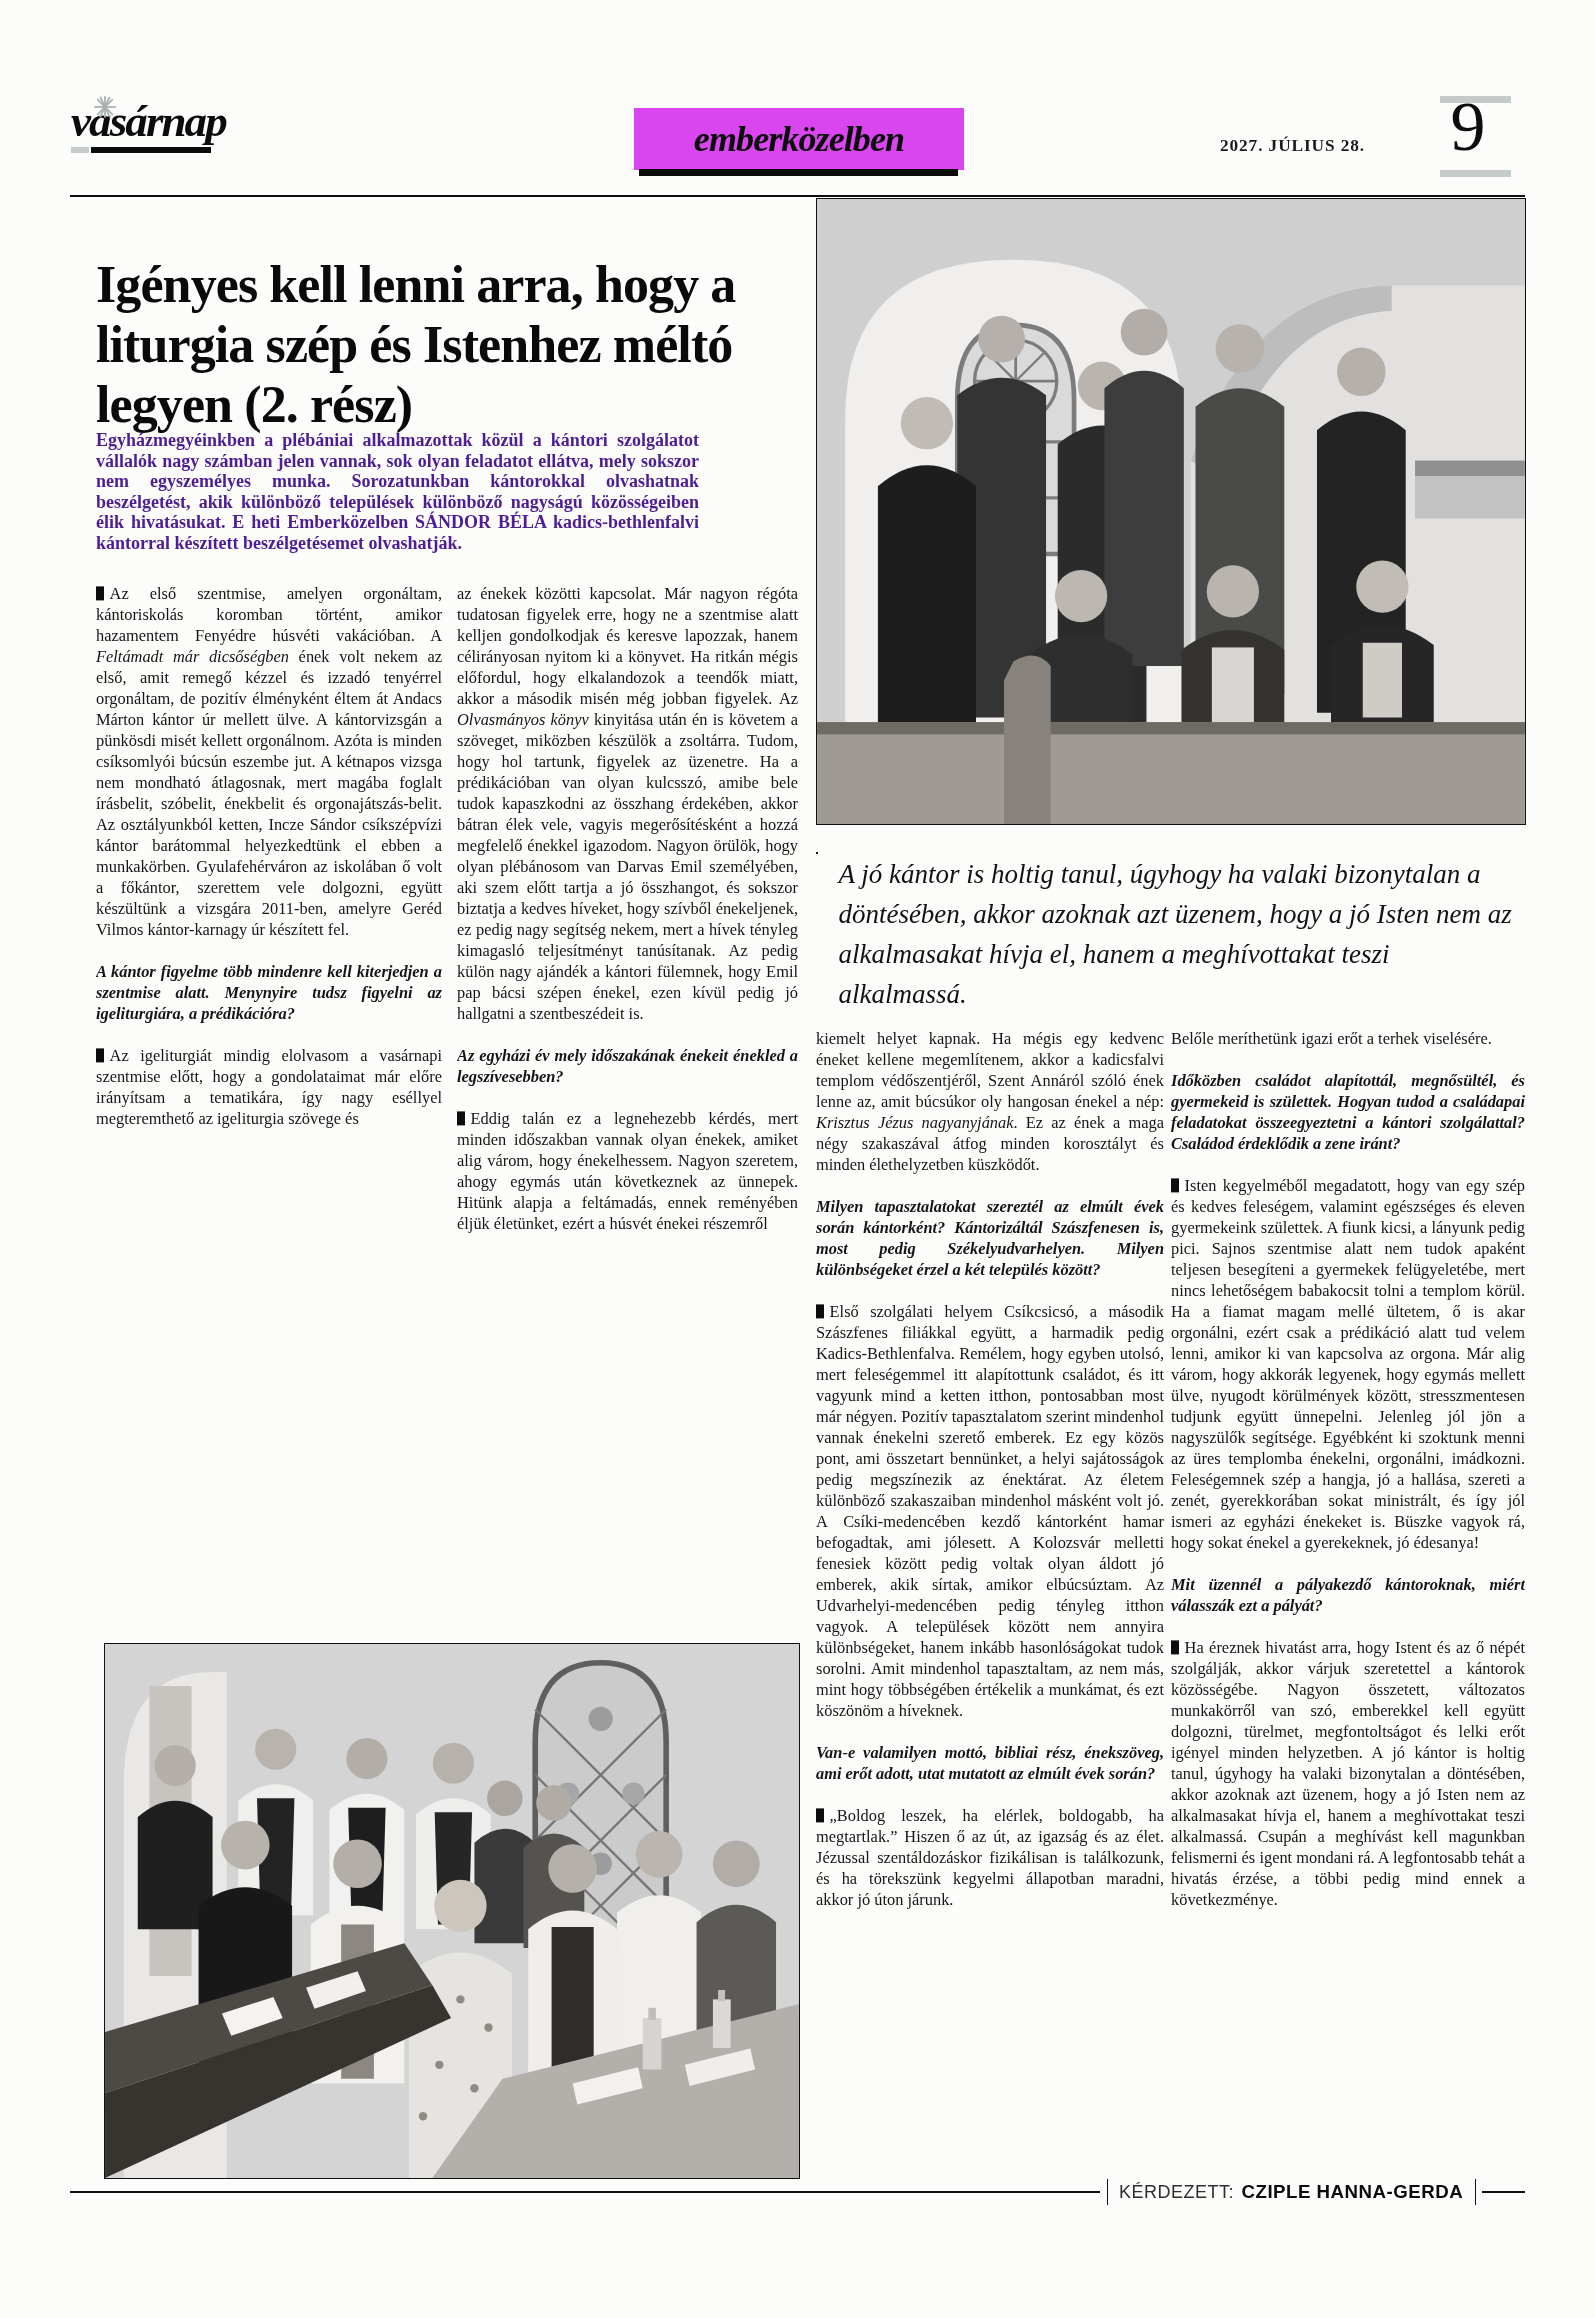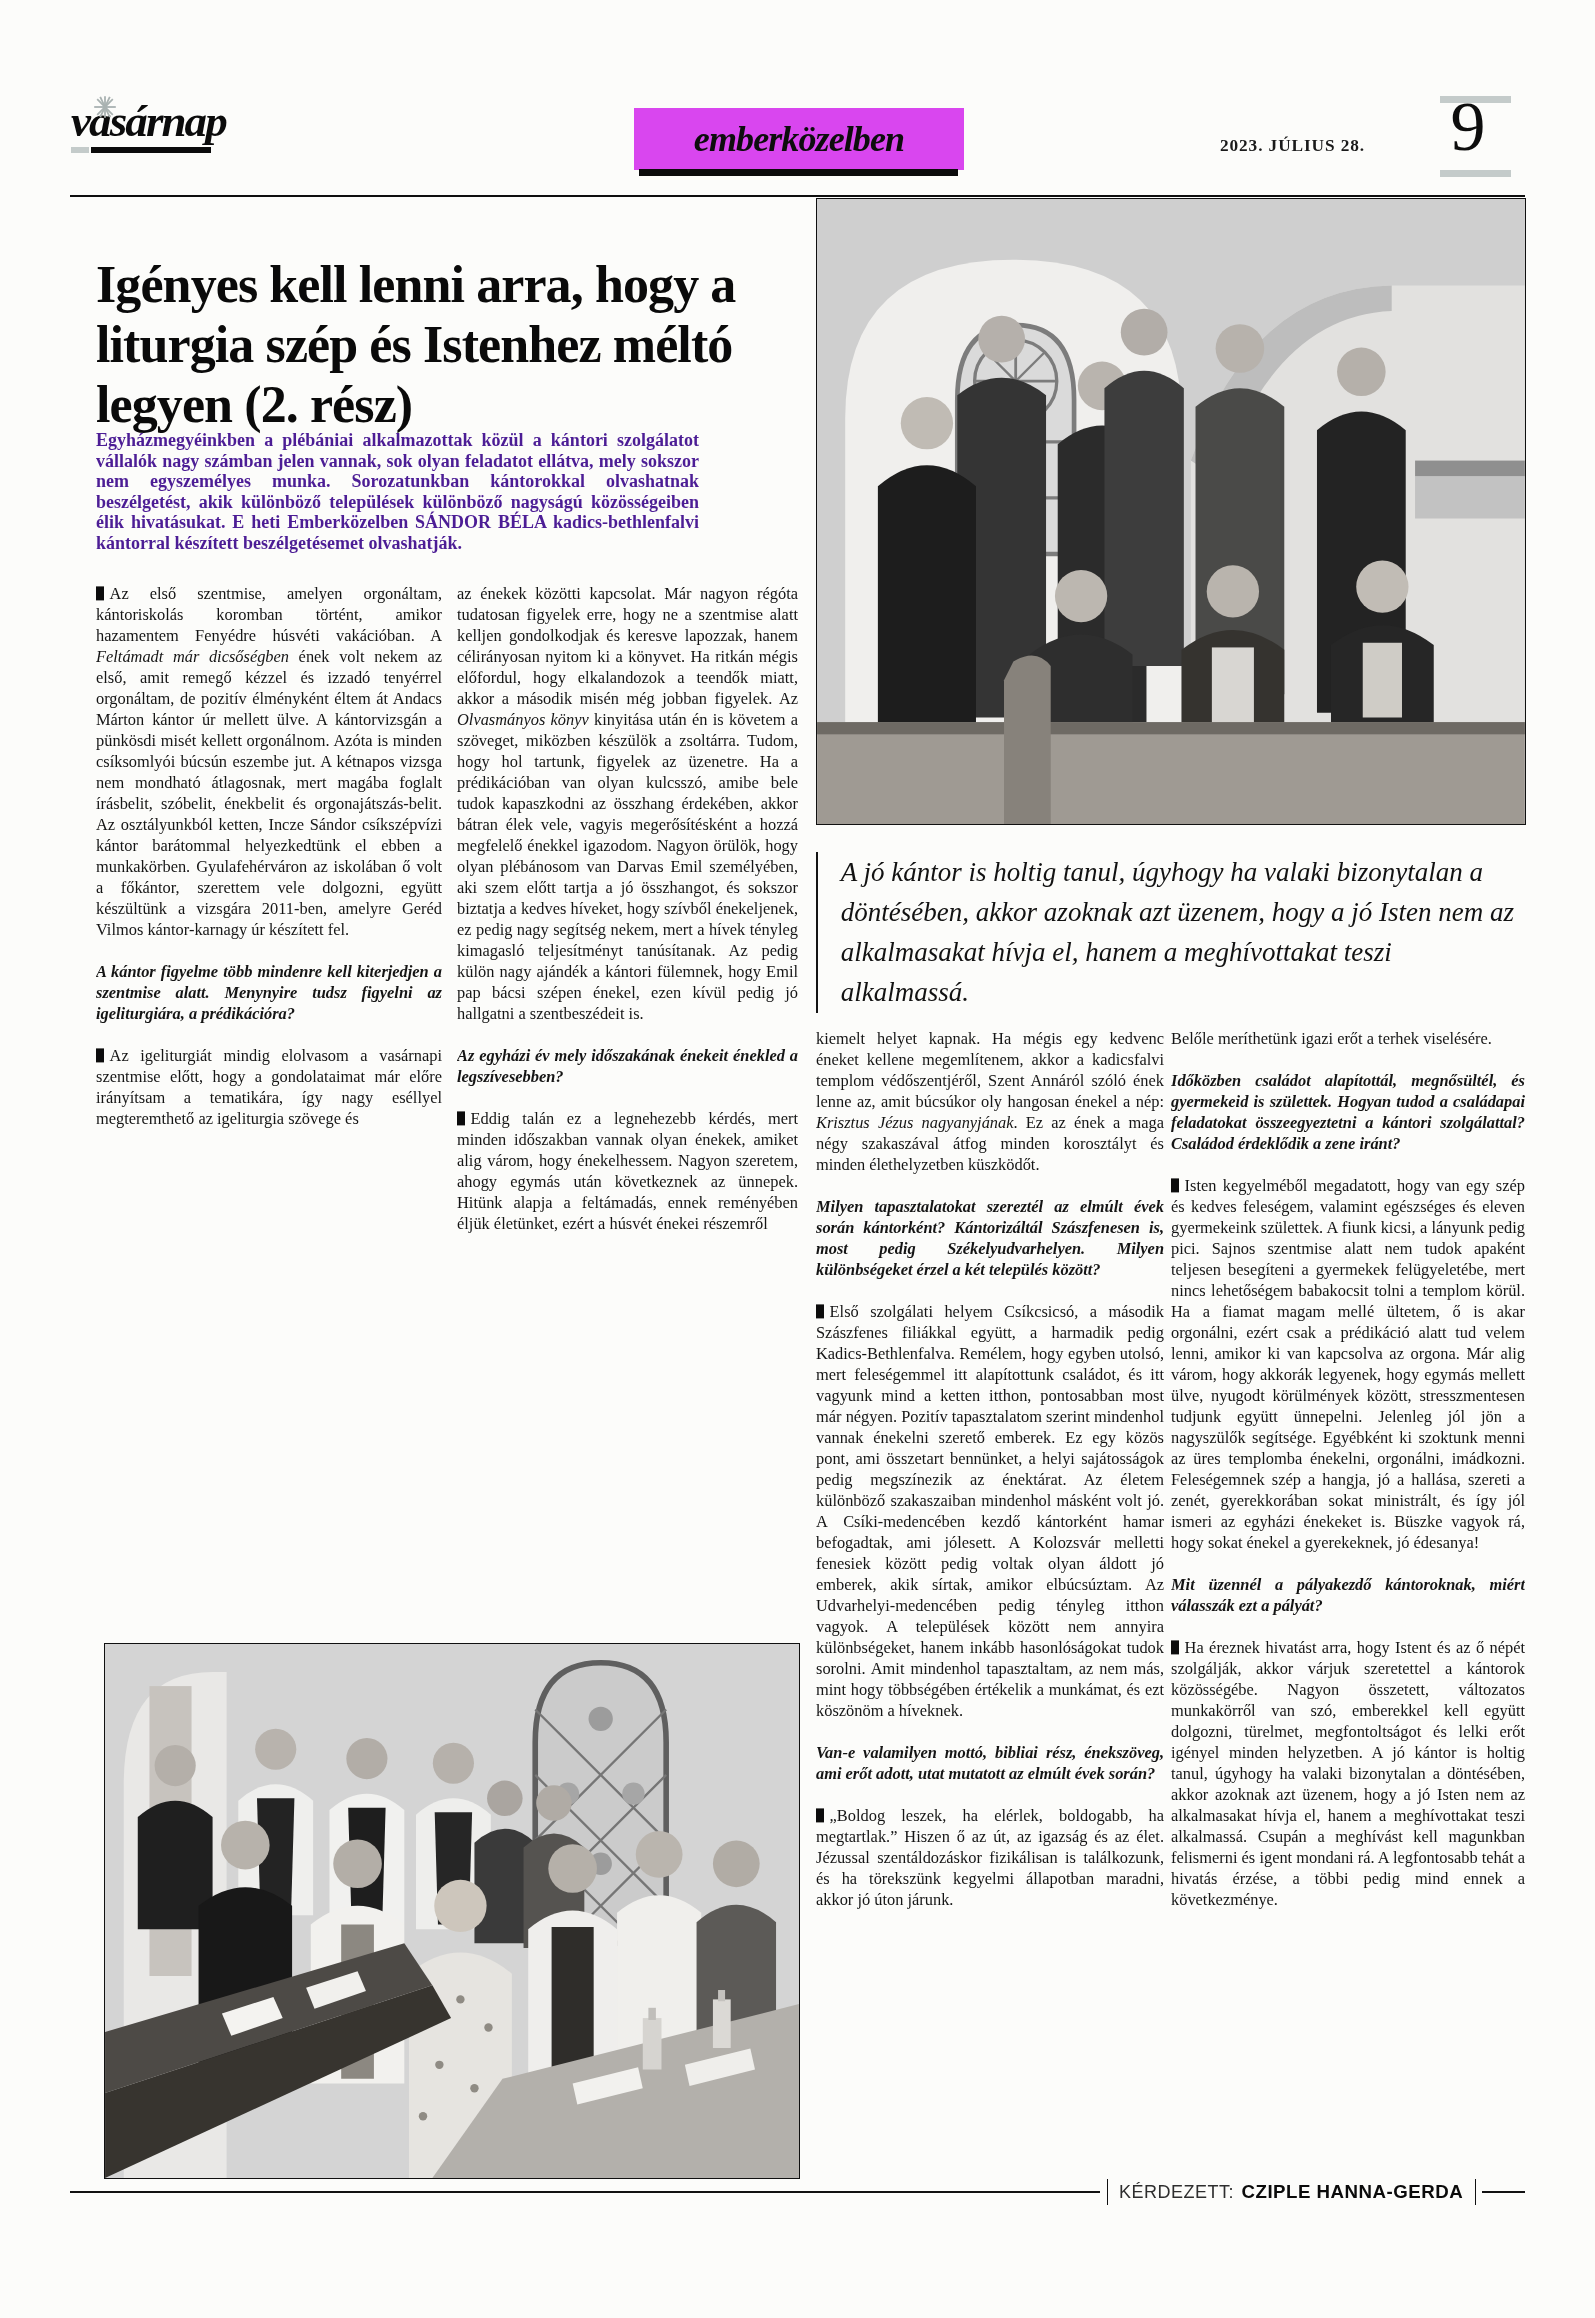--- a/index.html
+++ b/index.html
@@ -52,21 +52,21 @@
   .photo.bottom{left:104px;top:1643px;width:694px;height:534px;}
   .photo svg{display:block;}
 
   
   .pull-quote{position:absolute;display:flex;}
   .pq-bar{width:2.3px;background:#141414;flex:0 0 2.3px;}
   .pq-text{
     font-size:27px;line-height:40px;font-style:italic;color:#121212;
     padding-left:22.4px;letter-spacing:0;
   }
-  .pull-quote.right{left:816px;top:852px;width:706px;height:161px;}
+  .pull-quote.right{left:816px;top:852px;width:706px;height:161px;flex-direction:column;}
   .pull-quote.left{left:100px;top:1476px;width:692px;height:165px;}
 
   
   .col{position:absolute;overflow:hidden;text-align:justify;}
   .col p{margin:0 0 21px 0;font-size:16.4px;line-height:21px;color:#151515;}
   .col p:last-child{margin-bottom:0;}
   .col p.question{font-weight:700;font-style:italic;}
   .marker{
     display:inline-block;width:8px;height:13.6px;background:#0c0c0c;
     margin-right:5.6px;transform:translateY(1.4px);
@@ -112,21 +112,21 @@
       <div class="seg-gray"></div>
         <div class="seg-black"></div>
     </div>
   </div>
 
   <div class="section-badge">
     <span class="section-label">emberközelben</span>
   </div>
   <div class="section-underline"></div>
 
-  <div class="date-label">2023. JÚLIUS 28.</div>
+  <div class="date-label">2027. JÚLIUS 28.</div>
   <div class="corner-bar top"></div>
   <div class="page-number">9</div>
   <div class="corner-bar bottom"></div>
 
   <div class="header-rule"></div>
 
   <h1 class="article-title">Igényes kell lenni arra, hogy a liturgia szép és Istenhez méltó legyen (2. rész)</h1>
   <p class="article-lead">Egyházmegyéinkben a plébániai alkalmazottak közül a kántori szolgálatot vállalók nagy számban jelen vannak, sok olyan feladatot ellátva, mely sokszor nem egyszemélyes munka. Sorozatunkban kántorokkal olvashatnak beszélgetést, akik különböző települések különböző nagyságú közösségeiben élik hivatásukat. E heti Emberközelben SÁNDOR BÉLA kadics-bethlenfalvi kántorral készített beszélgetésemet olvashatják.</p>
 
   <figure class="photo top" style="margin:0;">

